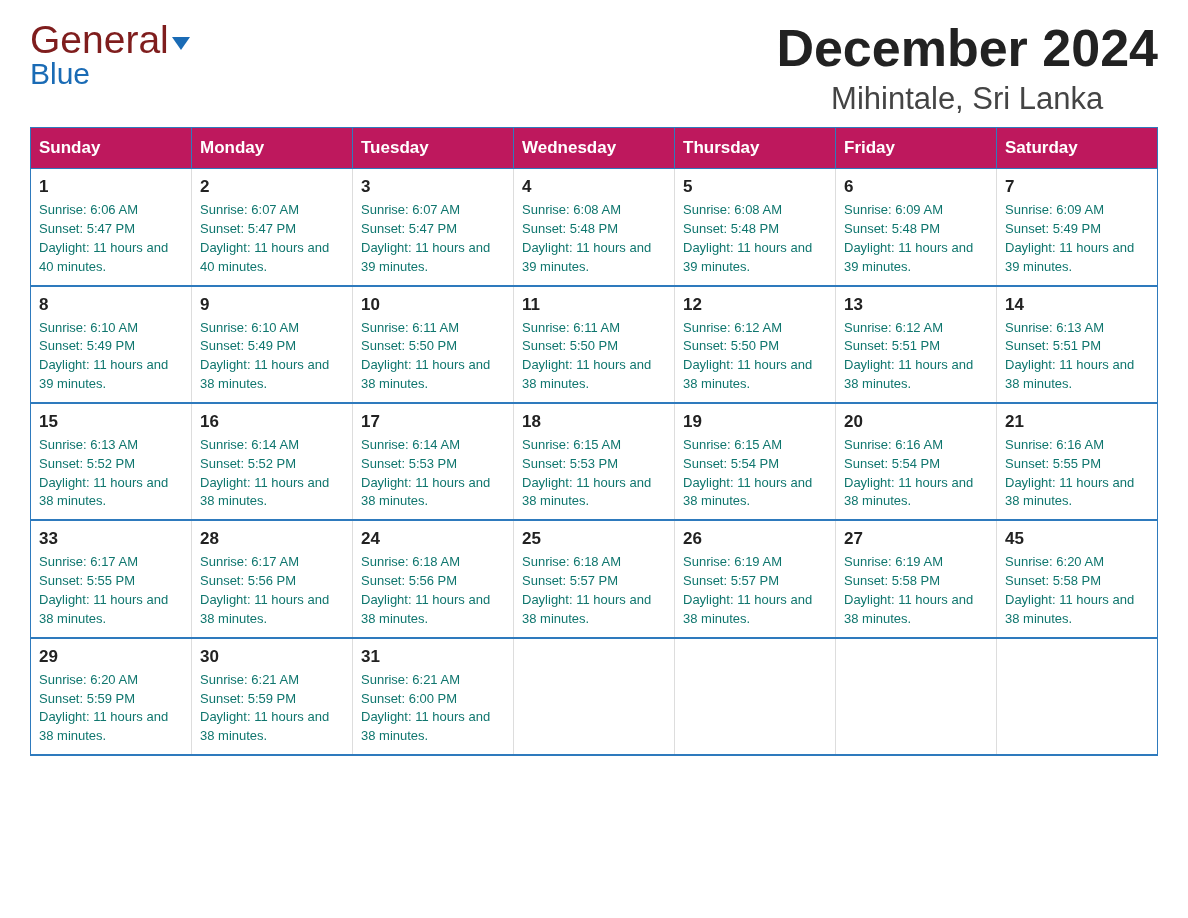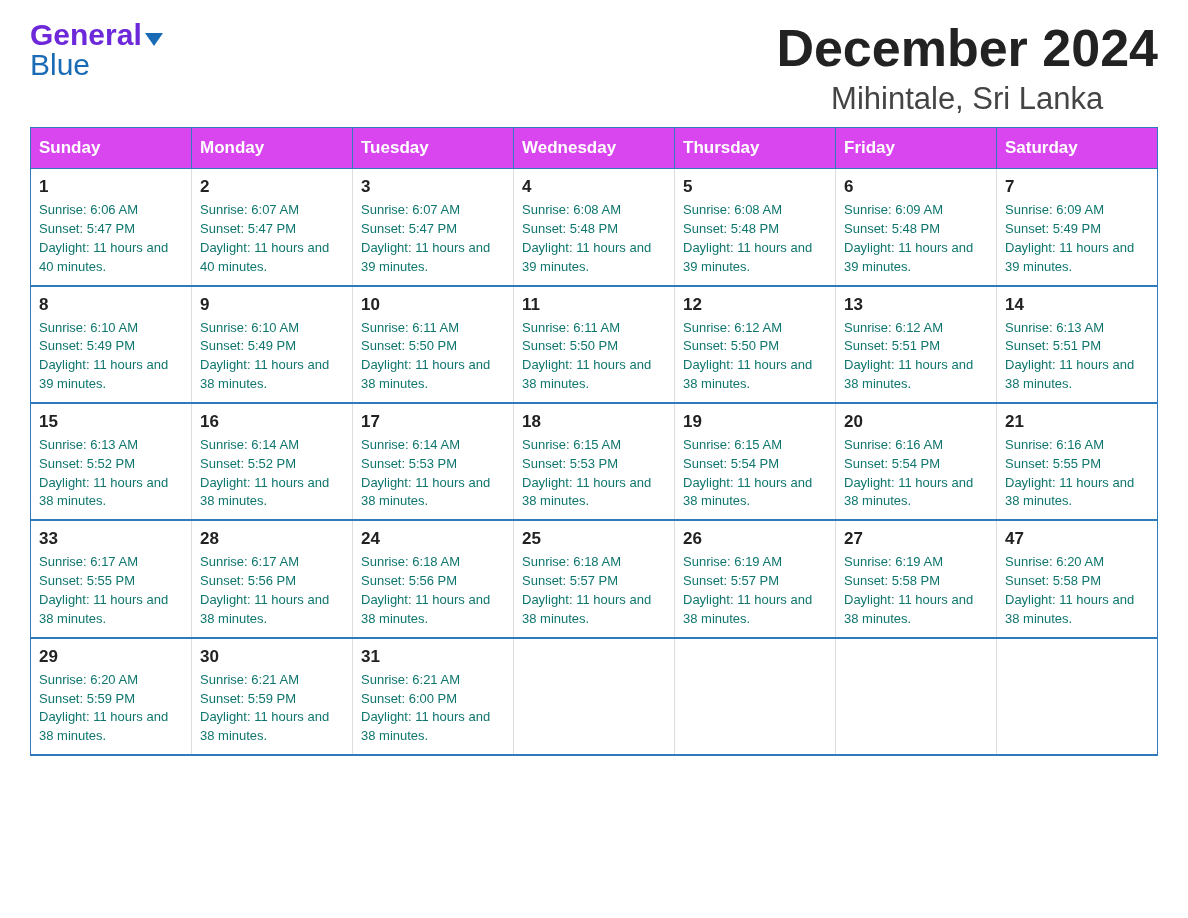--- a/index.html
+++ b/index.html
@@ -34,21 +34,21 @@
       font-size: 31px;
       color: #444;
       margin-top: 4px;
     }
     table {
       width: 100%;
       border-collapse: collapse;
       margin-top: 10px;
     }
     thead tr {
-      background-color: #d946ef;
+      background-color: #be185d;
     }
     thead th {
       color: #fff;
       font-size: 17px;
       font-weight: bold;
       padding: 10px 8px;
       text-align: left;
       border: 1px solid #2e7abd;
     }
     tbody tr {
@@ -100,21 +100,21 @@
     }
   </style>
 </head>
 <body>
 
 <div class="header">
   <div class="logo">
     <div class="logo-row">
       <div class="logo-text-block">
         <div class="logo-top">
-          <span style="font-size:30px;font-weight:bold;color:#6d28d9;">General</span>
+          <span style="font-size:39px;font-weight:normal;color:#7f1d1d;">General</span>
           <span style="display:inline-block;width:0;height:0;border-left:9px solid transparent;border-right:9px solid transparent;border-top:13px solid #1a6bb5;margin-left:3px;margin-top:8px;"></span>
         </div>
         <span style="font-size:30px;font-weight:normal;color:#1a6bb5;line-height:1;">Blue</span>
       </div>
     </div>
   </div>
   <div class="title-block">
     <div class="month-title">December 2024</div>
     <div class="location-title">Mihintale, Sri Lanka</div>
   </div>
@@ -242,21 +242,21 @@
         </td>
         <td>
           <span class="day-number">26</span>
           <div class="day-info">Sunrise: 6:19 AM<br>Sunset: 5:57 PM<br>Daylight: 11 hours and 38 minutes.</div>
         </td>
         <td>
           <span class="day-number">27</span>
           <div class="day-info">Sunrise: 6:19 AM<br>Sunset: 5:58 PM<br>Daylight: 11 hours and 38 minutes.</div>
         </td>
         <td>
-          <span class="day-number">47</span>
+          <span class="day-number">45</span>
           <div class="day-info">Sunrise: 6:20 AM<br>Sunset: 5:58 PM<br>Daylight: 11 hours and 38 minutes.</div>
         </td>
       </tr>
       <tr>
         <td>
           <span class="day-number">29</span>
           <div class="day-info">Sunrise: 6:20 AM<br>Sunset: 5:59 PM<br>Daylight: 11 hours and 38 minutes.</div>
         </td>
         <td>
           <span class="day-number">30</span>

